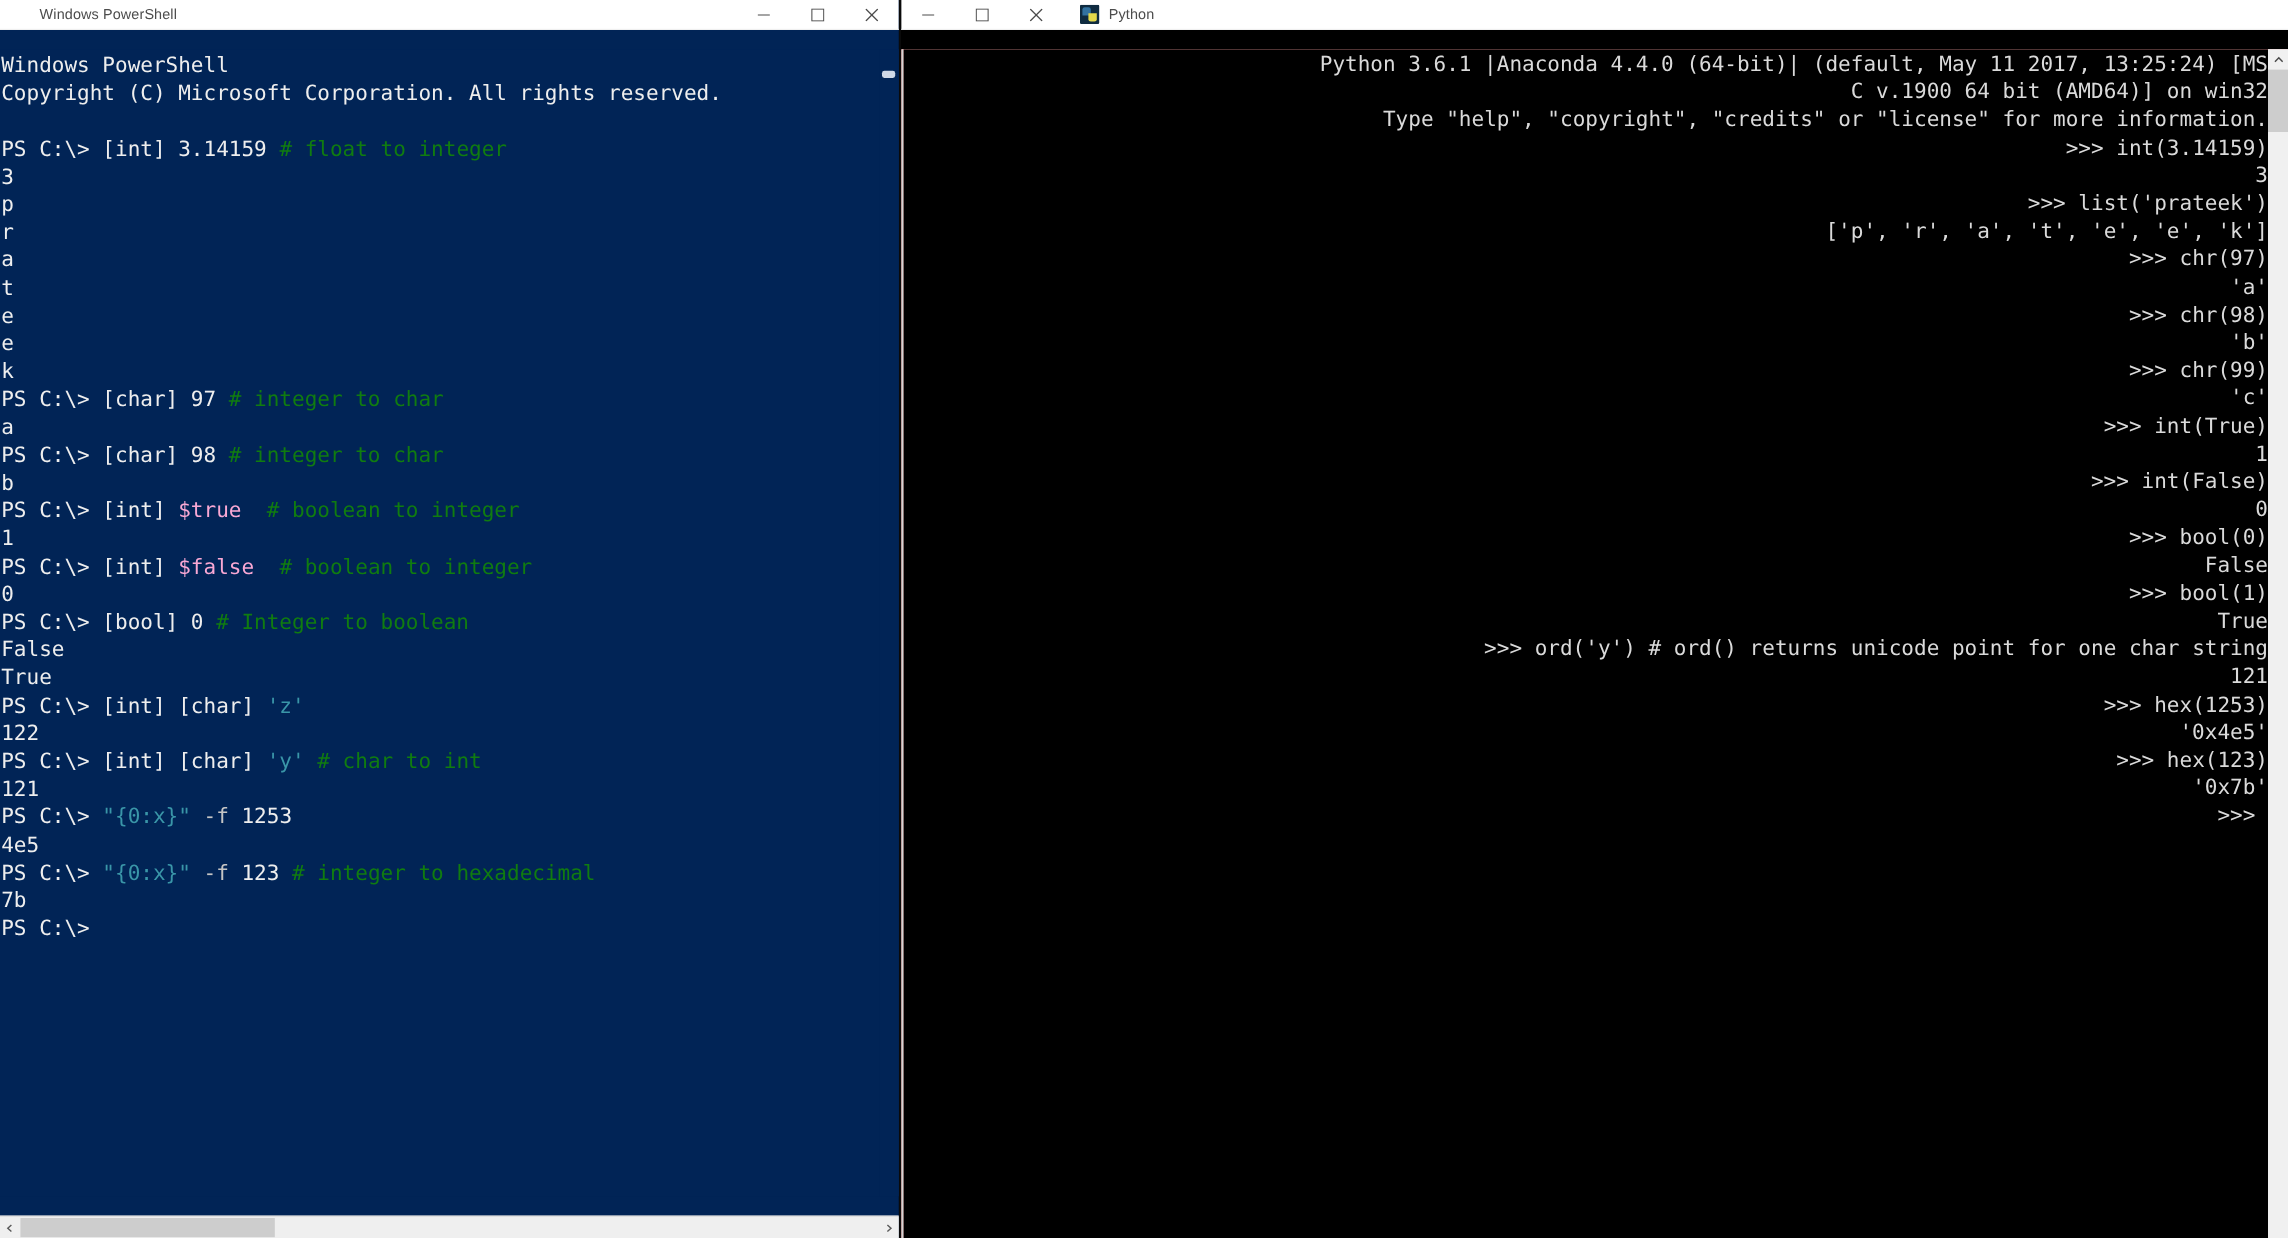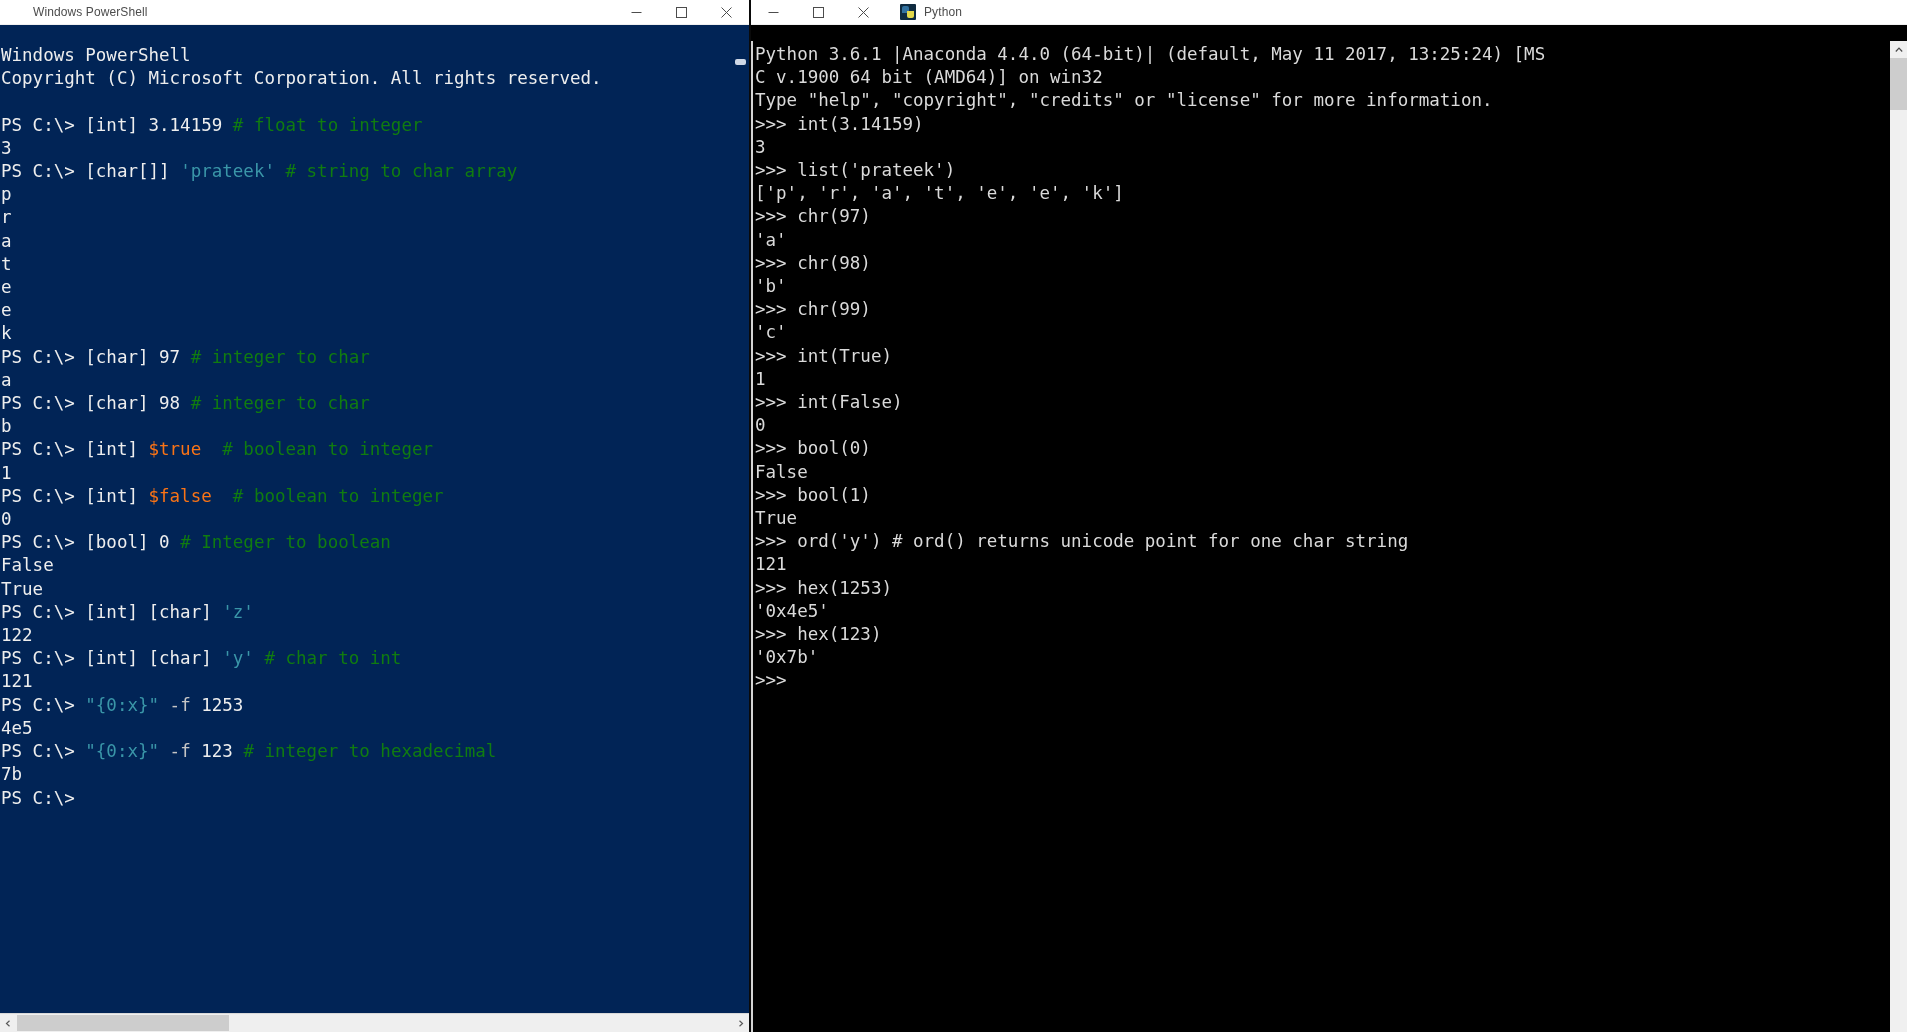--- a/index.html
+++ b/index.html
@@ -131,21 +131,21 @@
     font-family: "DejaVu Sans Mono", "Liberation Mono", monospace;
     font-size: 17.5px;
     line-height: 23.2px;
     color: #eeeeee;
     white-space: pre;
     letter-spacing: 0px;
   }
   .tok-default  { color: #eeeeee; text-align: right; }
   .tok-comment  { color: #107c10; }
   .tok-string   { color: #3a96a8; }
-  .tok-keyword  { color: #f97316; text-align: right; }
+  .tok-keyword  { color: #f9a8d4; text-align: right; }
   .tok-param    { color: #c5c5c5; }
 
   
   .ps-vscroll {
     width: 16px;
     min-width: 16px;
     background: #012456;
     position: relative;
   }
   .ps-vscroll-thumb {
@@ -188,20 +188,21 @@
     min-width: 2px;
     background: #0a0a0a;
     height: 1032px;
   }
 
   
   #py-window {
     flex: 1;
     background: #000000;
     min-width: 0;
+    text-align: right;
   }
   #py-window .titlebar { background: #ffffff; }
   #py-window .titlebar-left { order: 2; padding-left: 14px; }
   #py-window .titlebar-buttons { order: 1; }
 
   .py-icon-box {
     width: 16px; height: 16px;
     position: relative;
     display: inline-block;
     background: #0f2b40;
@@ -312,21 +313,20 @@
     </div>
 
     <div class="ps-body">
       <div class="ps-console" id="ps-console">
 
       <div class="ps-line">Windows PowerShell</div>
           <div class="ps-line">Copyright (C) Microsoft Corporation. All rights reserved.</div>
           <div class="ps-line">&nbsp;</div>
           <div class="ps-line"><span class="tok-default">PS C:\&gt; </span><span class="tok-default">[int] 3.14159 </span><span class="tok-comment"># float to integer</span></div>
           <div class="ps-line">3</div>
-          <div class="ps-line"><span class="tok-default">PS C:\&gt; </span><span class="tok-default">[char[]] </span><span class="tok-string">'prateek'</span><span class="tok-default"> </span><span class="tok-comment"># string to char array</span></div>
           <div class="ps-line">p</div>
           <div class="ps-line">r</div>
           <div class="ps-line">a</div>
           <div class="ps-line">t</div>
           <div class="ps-line">e</div>
           <div class="ps-line">e</div>
           <div class="ps-line">k</div>
           <div class="ps-line"><span class="tok-default">PS C:\&gt; </span><span class="tok-default">[char] 97 </span><span class="tok-comment"># integer to char</span></div>
           <div class="ps-line">a</div>
           <div class="ps-line"><span class="tok-default">PS C:\&gt; </span><span class="tok-default">[char] 98 </span><span class="tok-comment"># integer to char</span></div>

